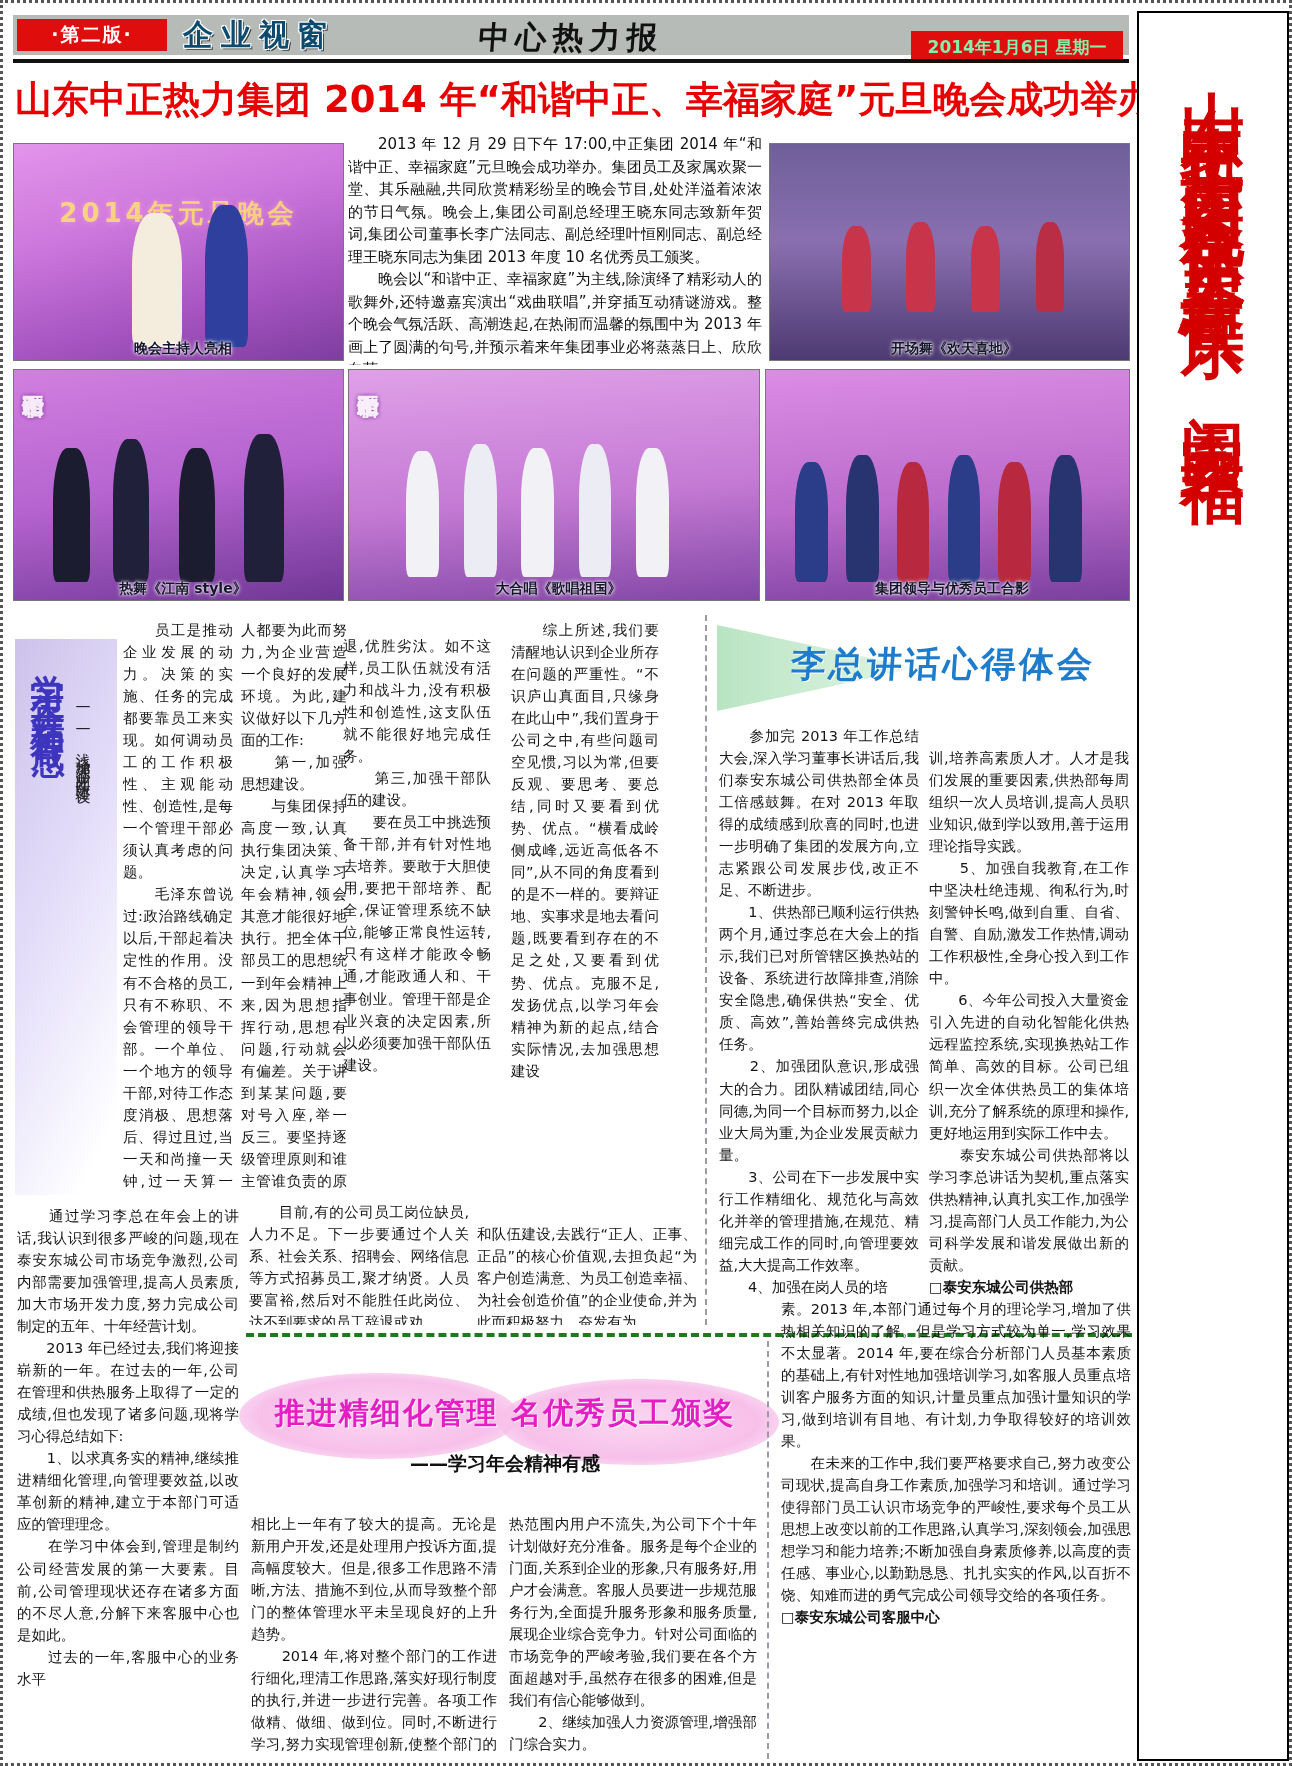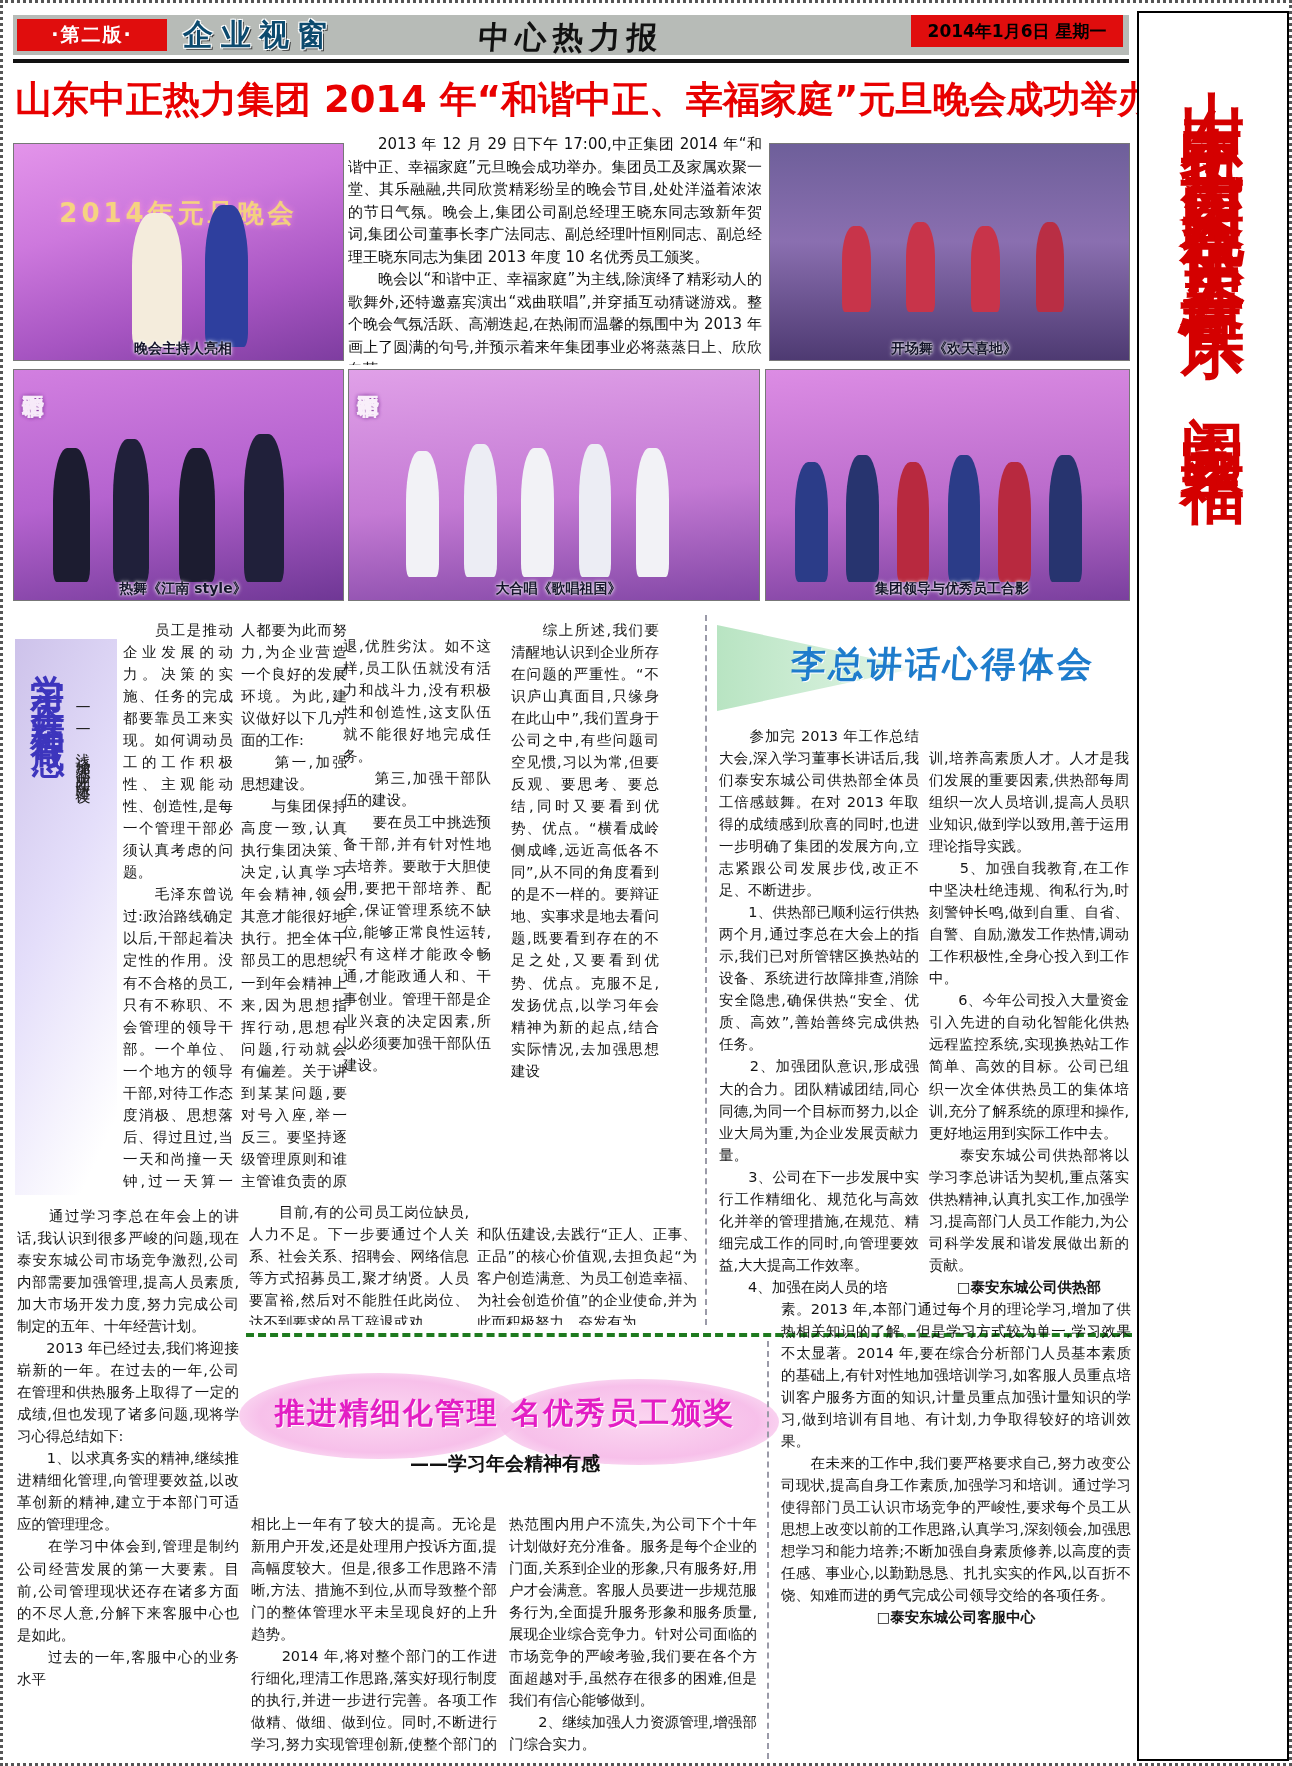--- a/index.html
+++ b/index.html
@@ -12,22 +12,22 @@
   .page-badge{position:absolute;left:4px;top:4px;width:150px;height:32px;
         background:#e00d0d;color:#fff;font-size:19px;font-weight:bold;
         display:flex;align-items:center;justify-content:center;letter-spacing:2px;}
   .section-name{position:absolute;left:170px;top:1px;height:38px;
         color:#0c4a6e;font-size:30px;font-weight:bold;letter-spacing:8px;
         display:flex;align-items:center;
         text-shadow:1px 1px 0 #fff,-1px -1px 0 #fff,1px -1px 0 #fff,-1px 1px 0 #fff,2px 2px 0 #3a3a3a;}
   .masthead{position:absolute;left:0;right:0;top:2px;text-align:center;
         font-family:"DejaVu Serif",serif;font-size:31px;font-weight:bold;color:#111;
         transform:skewX(-4deg);letter-spacing:6px;}
-  .date-badge{position:absolute;right:6px;top:0;width:212px;height:32px;
-        background:#e00d0d;color:#000000;font-size:17px;font-weight:bold;
+  .date-badge{position:absolute;right:6px;top:16px;width:212px;height:32px;
+        background:#e00d0d;color:#86efac;font-size:17px;font-weight:bold;
         display:flex;align-items:center;justify-content:center;}
   .black-rule{position:absolute;left:10px;top:56px;width:1116px;height:4px;background:#111;}
   
   .headline{position:absolute;left:12px;top:72px;width:1112px;height:50px;
         color:#e80000;font-size:37px;font-weight:bold;text-align:center;
         white-space:nowrap;letter-spacing:0px;}
   
   .photo{position:absolute;overflow:hidden;border:1px solid #777;box-sizing:border-box;}
   .photo .caption{position:absolute;left:9px;right:0;bottom:2px;text-align:center;
         font-size:14px;color:#14142a;font-weight:bold;
@@ -44,21 +44,21 @@
   .overlay-vert{position:absolute;left:4px;top:8px;color:#ffffff;opacity:.85;
         writing-mode:vertical-rl;text-orientation:upright;font-size:22px;font-weight:bold;
         text-shadow:0 0 4px #803a9a;}
   
   .lead-block{position:absolute;left:345px;top:130px;width:414px;height:232px;
         overflow:hidden;font-size:15px;line-height:1.5;text-align:justify;color:#101010;}
   .lead-block p{margin:0;text-indent:2em;}
   
   .bodytext{position:absolute;font-size:14.5px;line-height:1.52;text-align:justify;
         color:#151515;white-space:pre-line;overflow:hidden;}
-  .byline{display:block;text-align:center;font-weight:bold;}
+  .byline{display:block;text-align:left;font-weight:bold;}
   
   .art1-titleblock{position:absolute;left:12px;top:636px;width:102px;height:556px;
         background:linear-gradient(115deg,#cdc2ea 0%,#e4defa 45%,#ffffff 90%);
         display:flex;flex-direction:row;}
   .art1-title{writing-mode:vertical-rl;text-orientation:upright;
         font-size:34px;font-weight:bold;color:#3d35bd;margin:8px 2px 0 10px;letter-spacing:10px;}
   .art1-subtitle{writing-mode:vertical-rl;text-orientation:upright;
         font-size:15px;color:#222;margin-top:58px;letter-spacing:4px;}
   
   .vsep{position:absolute;width:0;border-left:2px dashed #9a9aa8;}

